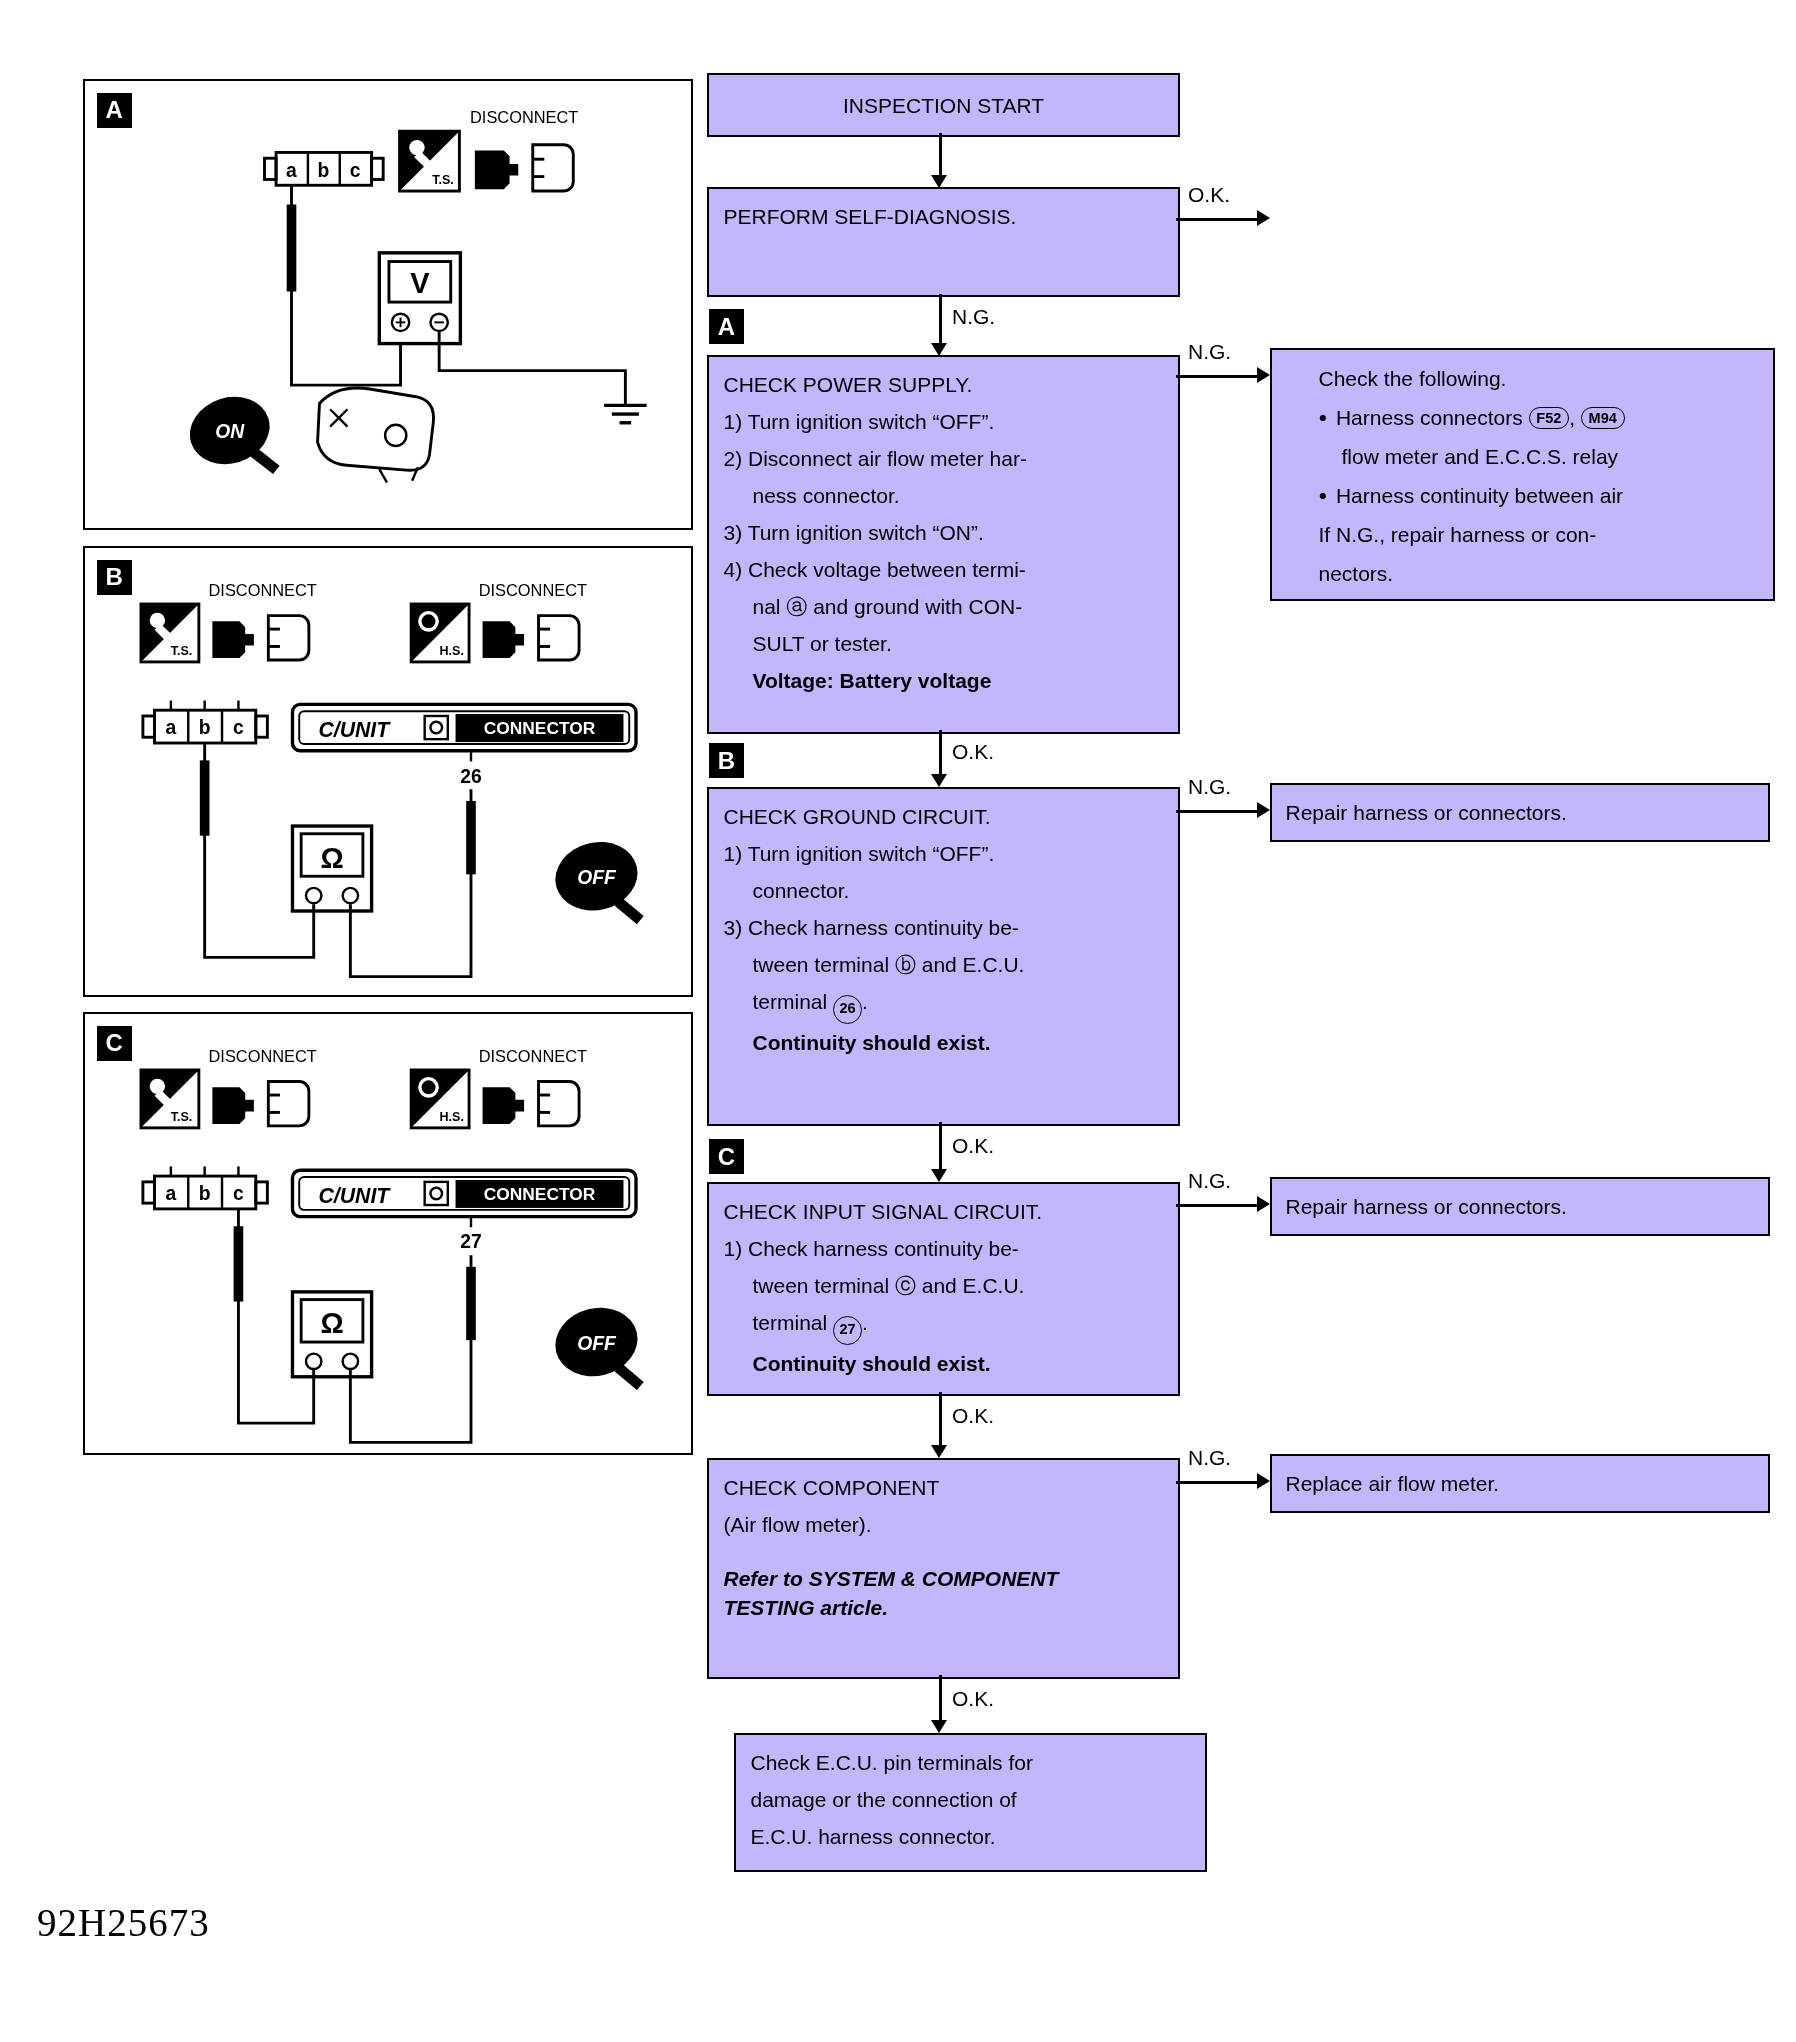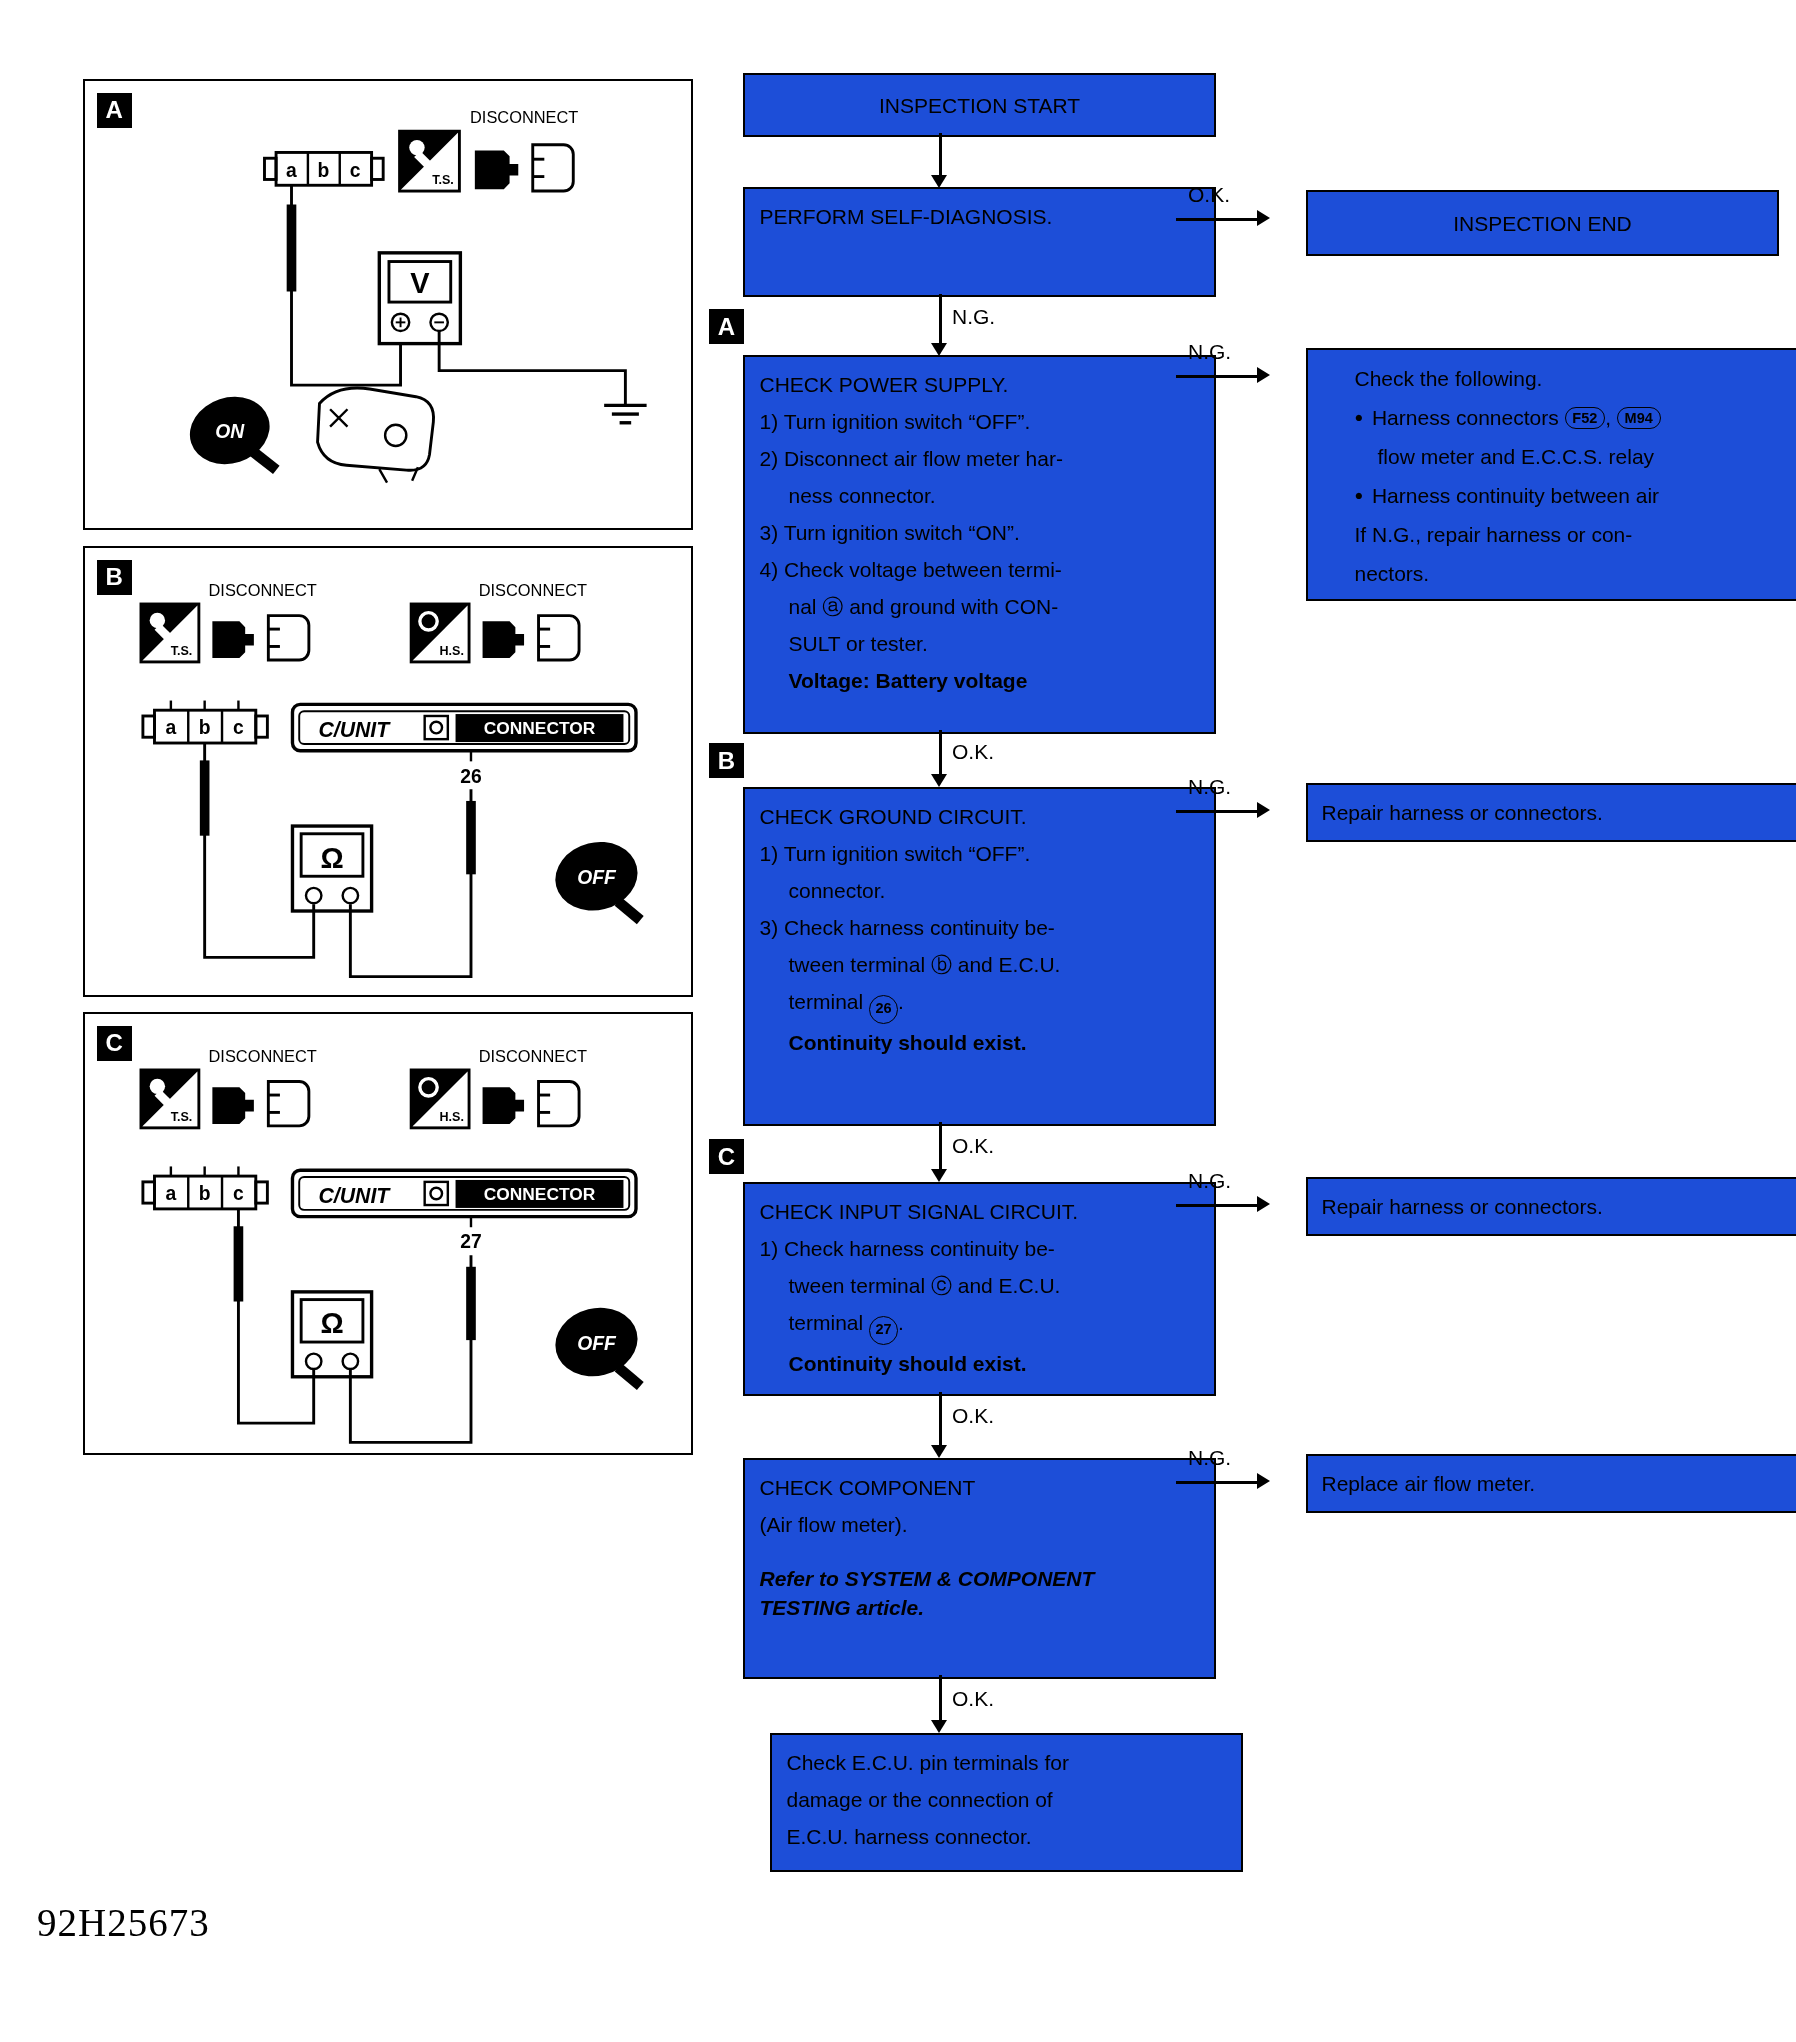--- a/index.html
+++ b/index.html
@@ -15,22 +15,22 @@
   .panel svg { position:absolute; left:0; top:0; width:100%; height:100%; }
   .ptag, .tag {
     position:absolute; width:35px; height:35px; background:#000; color:#fff;
     display:flex; align-items:center; justify-content:center;
     font-size:24px; font-weight:bold;
   }
   .ptag { left:11.6px; top:11.6px; }
 
   
   .flowbox {
-    position:absolute; border:2.9px solid #000; background:#1d4ed8;
-    font-size:21px; line-height:37px;margin-left:36px;
+    position:absolute; border:2.9px solid #000; background:#c4b5fd;
+    font-size:21px; line-height:37px;
   }
   .flowbox.center { display:flex; align-items:center; justify-content:center; text-align:center; }
   .flowbox.vcenter { display:flex; align-items:center; padding:0 13.5px; }
   .flowbox.lh40 { line-height:39px;padding-left:32px; }
   .pad { padding:8.7px 14.5px; }
   .fline.ind { padding-left:29px; }
   .bold { font-weight:bold; }
   .tight { line-height:29px;font-style:italic; }
   .spacer { height:21px; }
 
@@ -319,23 +319,20 @@
     <div class="pad">
       <div class="fline">PERFORM SELF-DIAGNOSIS.</div>
     </div>
   </div>
 
   <div class="arrow-h" style="left:1176px;top:218px;width:81px">
       <span class="head"></span>
     </div>
   <span class="flabel" style="left:1188px;top:183px">O.K.</span>
 
-  <div class="flowbox center" style="left:1270px;top:190px;width:469px;height:62px">
-    <span>INSPECTION END</span>
-  </div>
 
   <div class="arrow-v" style="left:939px;top:294px;height:49px">
       <span class="head"></span>
     </div>
   <span class="flabel" style="left:952px;top:305px">N.G.</span>
   <div class="tag" style="left:709px;top:309px">A</div>
 
   <div class="flowbox" style="left:707px;top:355px;width:469px;height:375px">
     <div class="pad">
       <div class="fline">CHECK POWER SUPPLY.</div>

